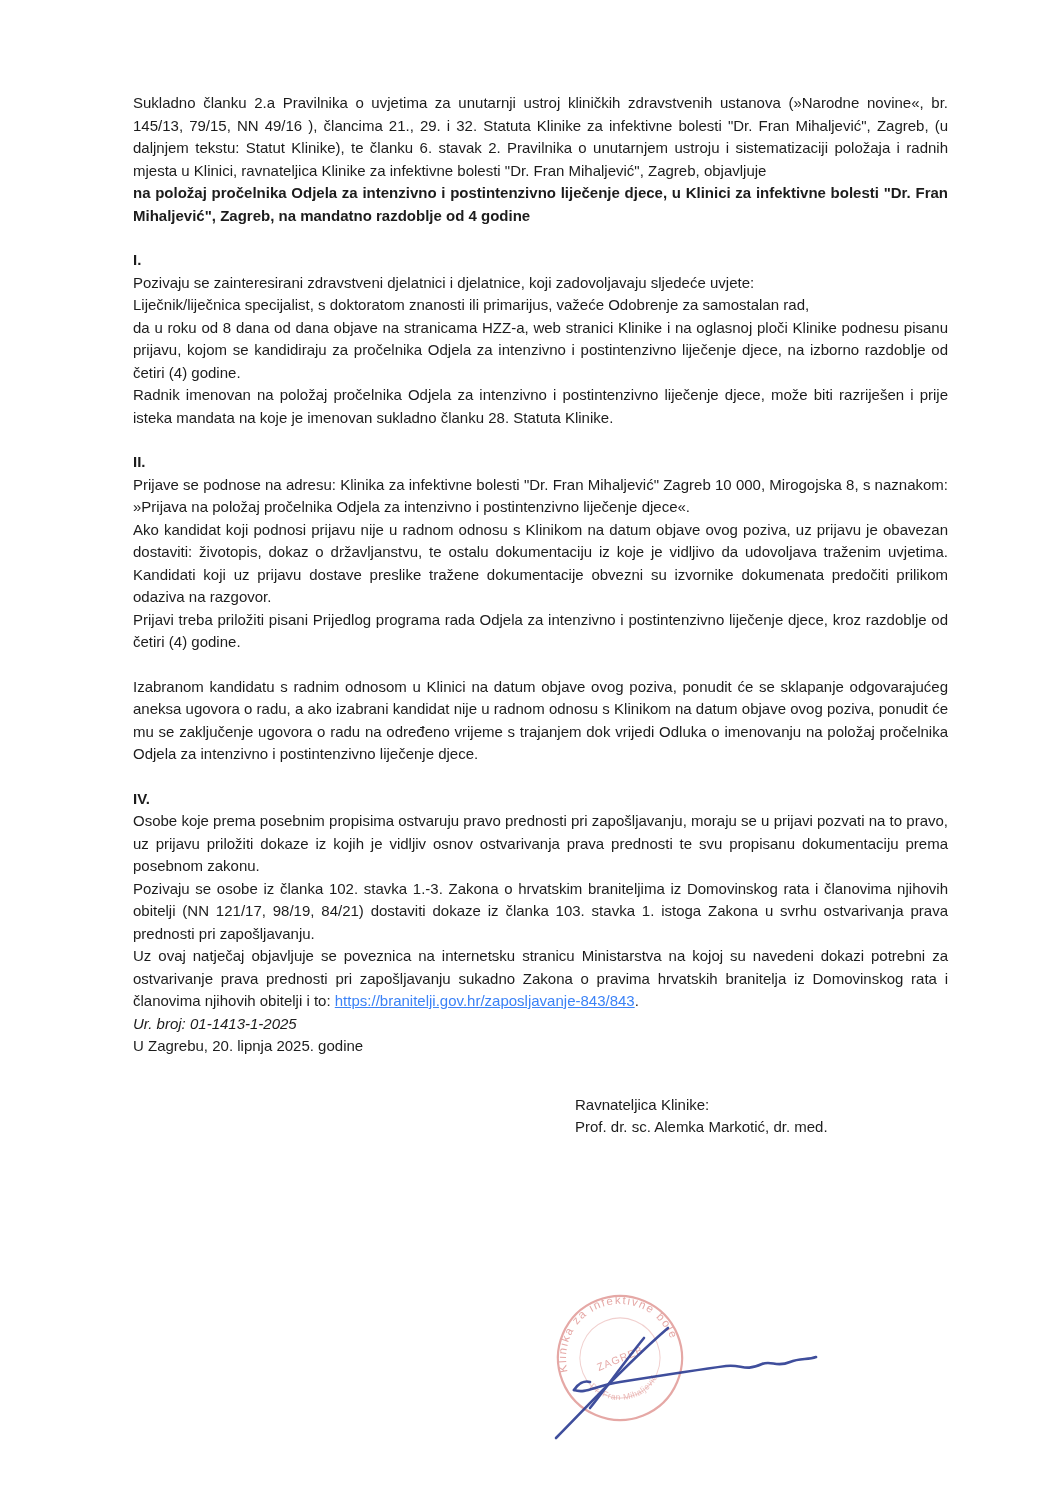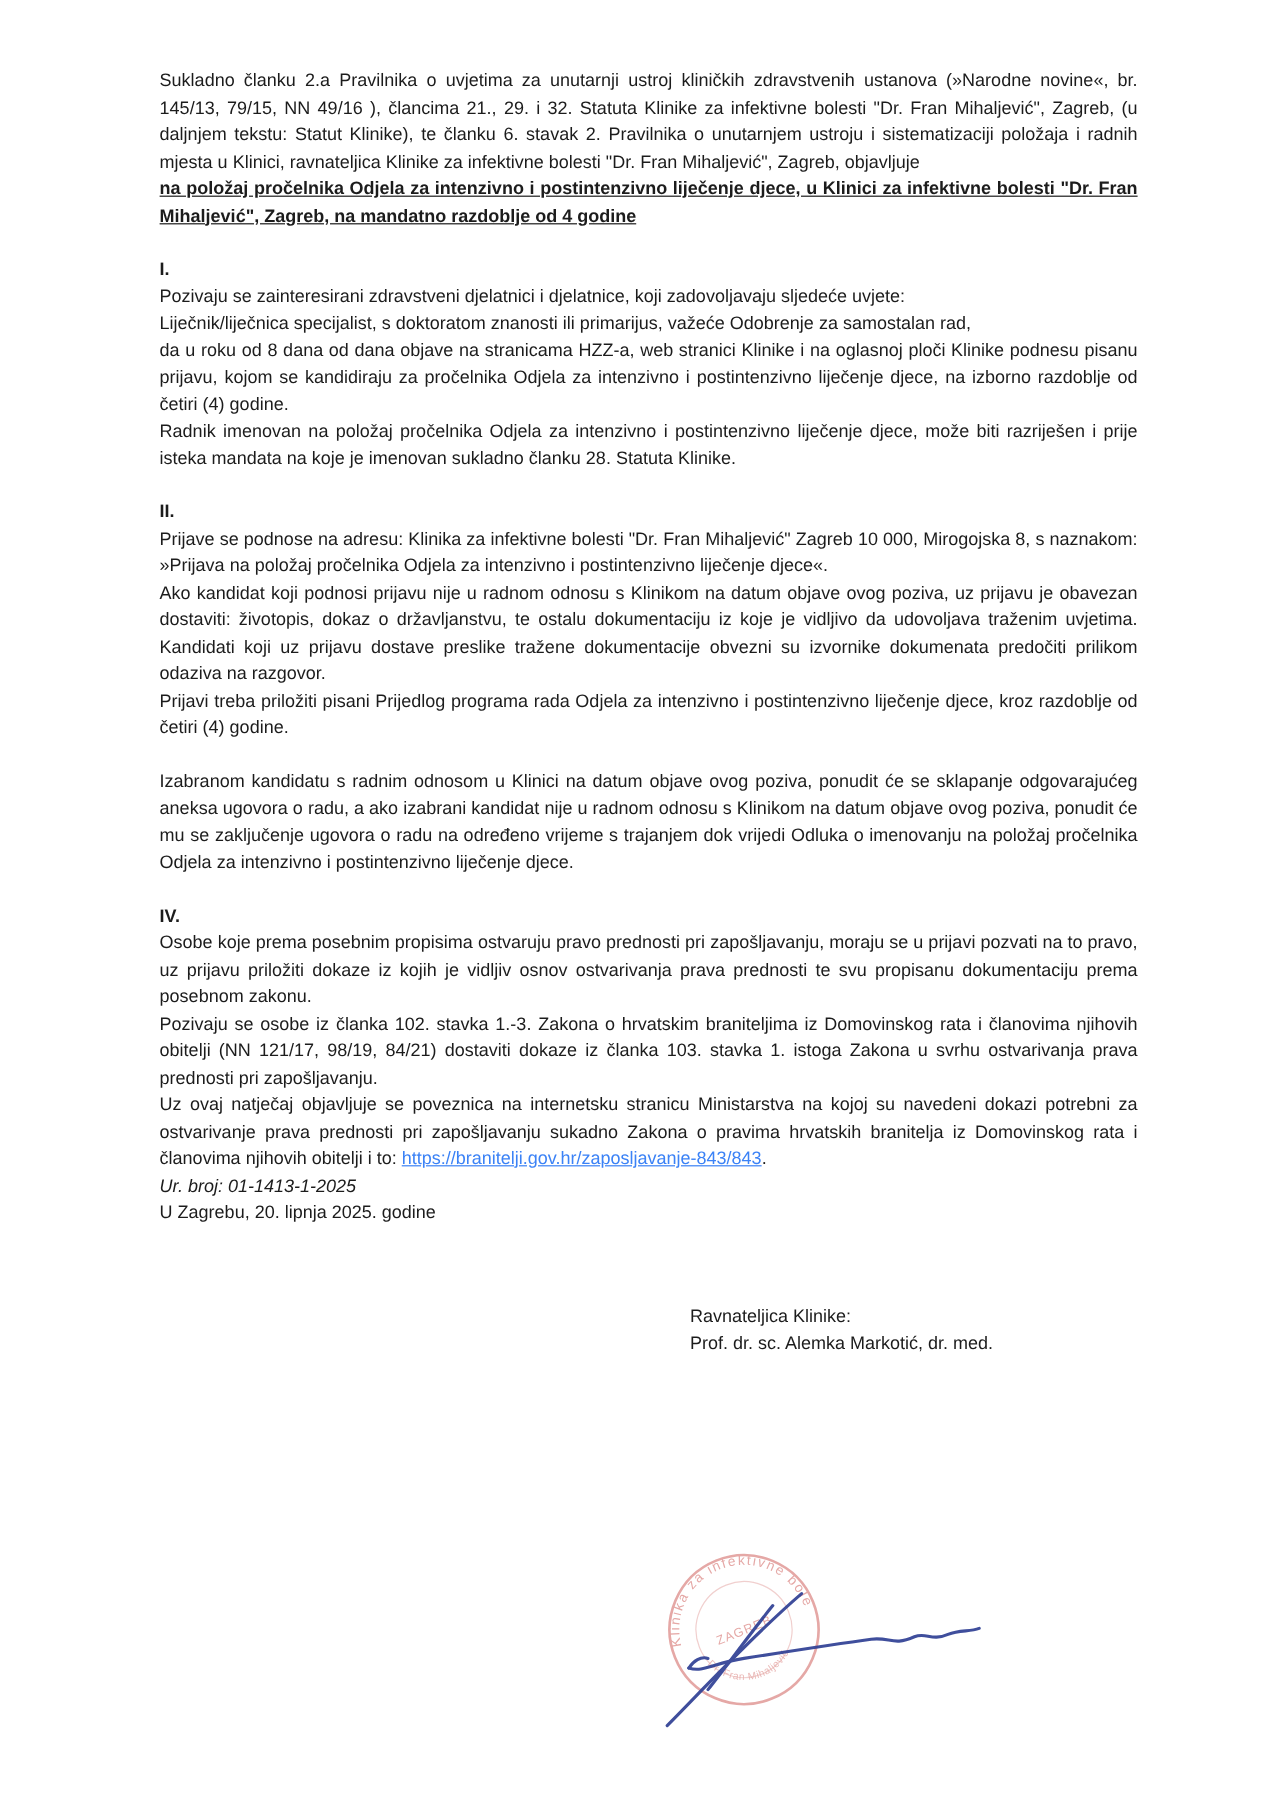--- a/index.html
+++ b/index.html
@@ -6,52 +6,51 @@
     margin: 0;
     padding: 0;
     background: #ffffff;
   }
   .page {
     position: relative;
     width: 1058px;
     height: 1496px;
     background: #ffffff;
     box-sizing: border-box;
-    padding: 57px 110px 0 133px;
+    padding: 92px 110px 0 133px;
     font-family: "Liberation Sans", sans-serif;
     font-size: 15px;
     line-height: 22.5px;
     color: #1c1c1c;
     overflow: hidden;
   }
   .page p { margin: 0; }
   .body-text { text-align: justify; }
   .doc-title {
     margin: 24px 0 0 0;
     font-size: 15px;
     font-weight: bold;
     letter-spacing: 0.2px;
   }
   .doc-subtitle {
     margin-top: 17px;
     font-weight: bold;
     text-align: justify;
-    text-decoration: underline;
   }
   .doc-section { margin-top: 22px; }
   .numeral { font-weight: bold; }
   .doc-link {
     color: #3b82f6;
     text-decoration: underline;
     cursor: pointer;
   }
   .ref-number { margin-top: 50px; font-style: italic; }
   .place-date { margin-top: 24px; }
   .signature-block {
-    margin-top: 64px;
+    margin-top: 36px;
     margin-left: 442px;
   }
   .stamp-svg {
     position: absolute;
     left: 545px;
     top: 1283px;
     pointer-events: none;
   }
   .signature-svg {
     position: absolute;

